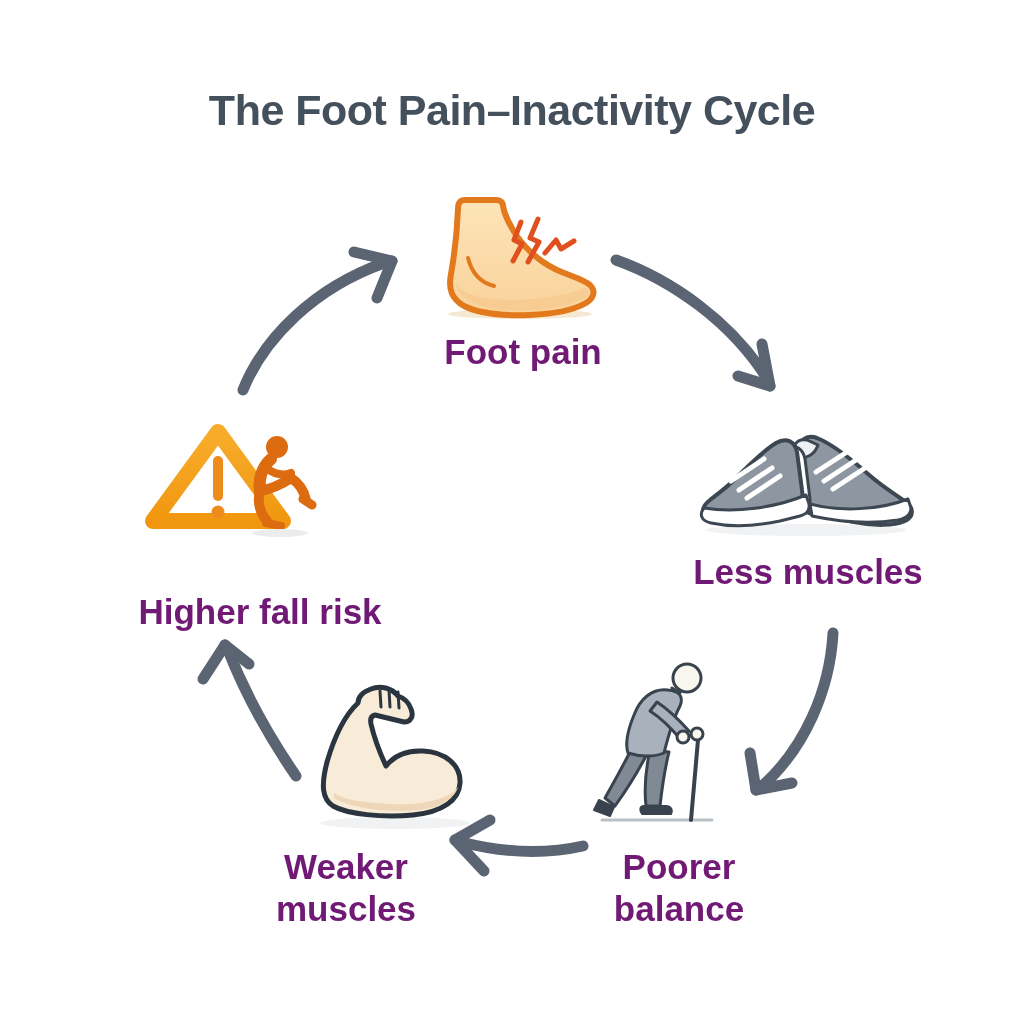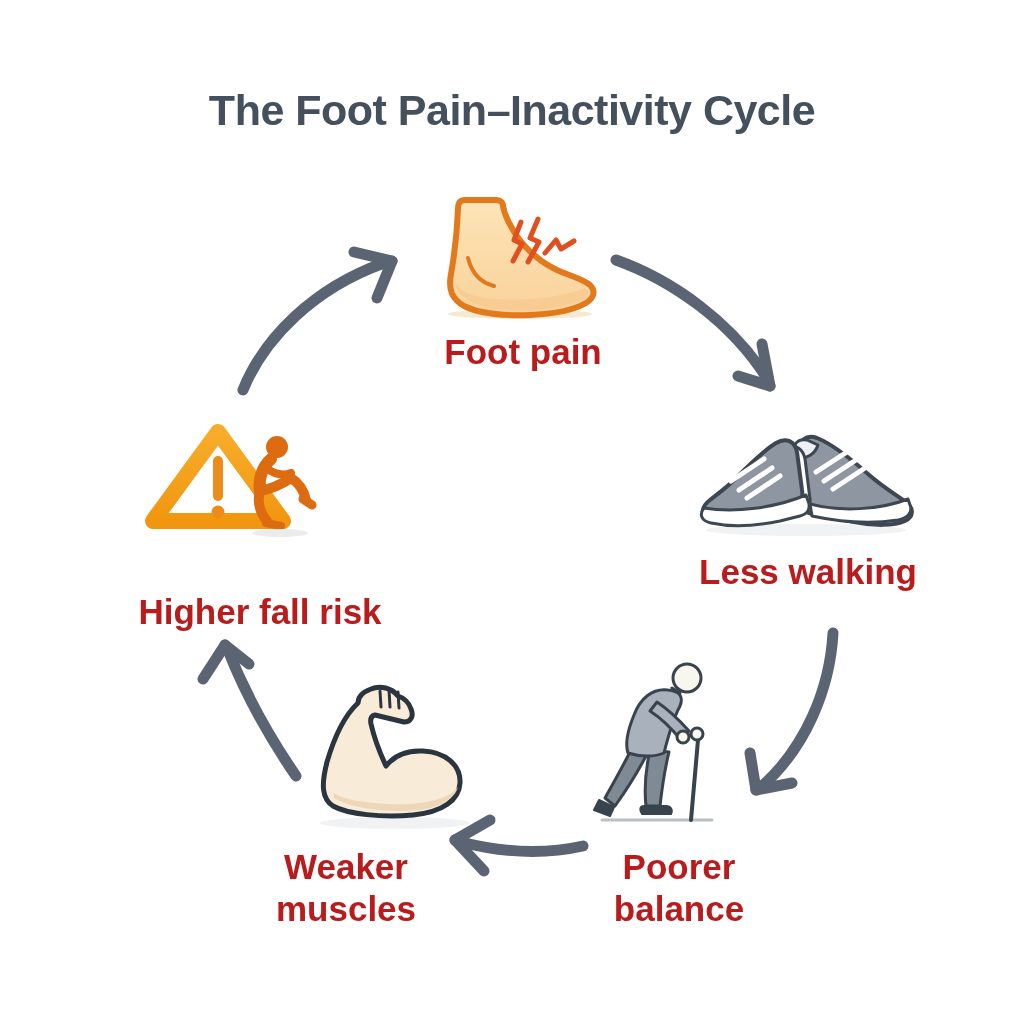--- a/index.html
+++ b/index.html
@@ -28,21 +28,21 @@
     top: 0;
     width: 1024px;
     height: 1024px;
   }
   .node-label {
     position: absolute;
     transform: translateX(-50%);
     text-align: center;
     font-size: 35px;
     font-weight: bold;
-    color: #b91c1c;
+    color: #701a75;
     line-height: 42px;
     white-space: nowrap;
   }
   .node-label.wrap {
     white-space: normal;
     width: 190px;
   }
   .lbl-foot    { left: 523px; top: 331px; }
   .lbl-walk    { left: 808px; top: 551px; }
   .lbl-risk    { left: 260px; top: 551px; margin-top: 40px; }
@@ -227,18 +227,18 @@
         <path d="M 260 491 C 271 489, 282 484, 291 478 C 299 483, 304 491, 306 500" stroke-width="10"></path>
         <path d="M 303 499 L 312 505" stroke-width="9"></path>
         <path d="M 260 491 C 257 502, 260 513, 267 521" stroke-width="10"></path>
         <path d="M 266 523 L 281 526" stroke-width="8"></path>
       </g>
       <ellipse cx="280" cy="533" rx="28" ry="4" fill="#ececec"></ellipse>
     </g>
   </svg>
 
   <div class="node-label lbl-foot">Foot pain</div>
-  <div class="node-label lbl-walk">Less walking</div>
+  <div class="node-label lbl-walk">Less muscles</div>
   <div class="node-label wrap lbl-muscle">Weaker muscles</div>
   <div class="node-label wrap lbl-balance">Poorer balance</div>
   <div class="node-label lbl-risk">Higher fall risk</div>
 
 </div>
 
 </body></html>

